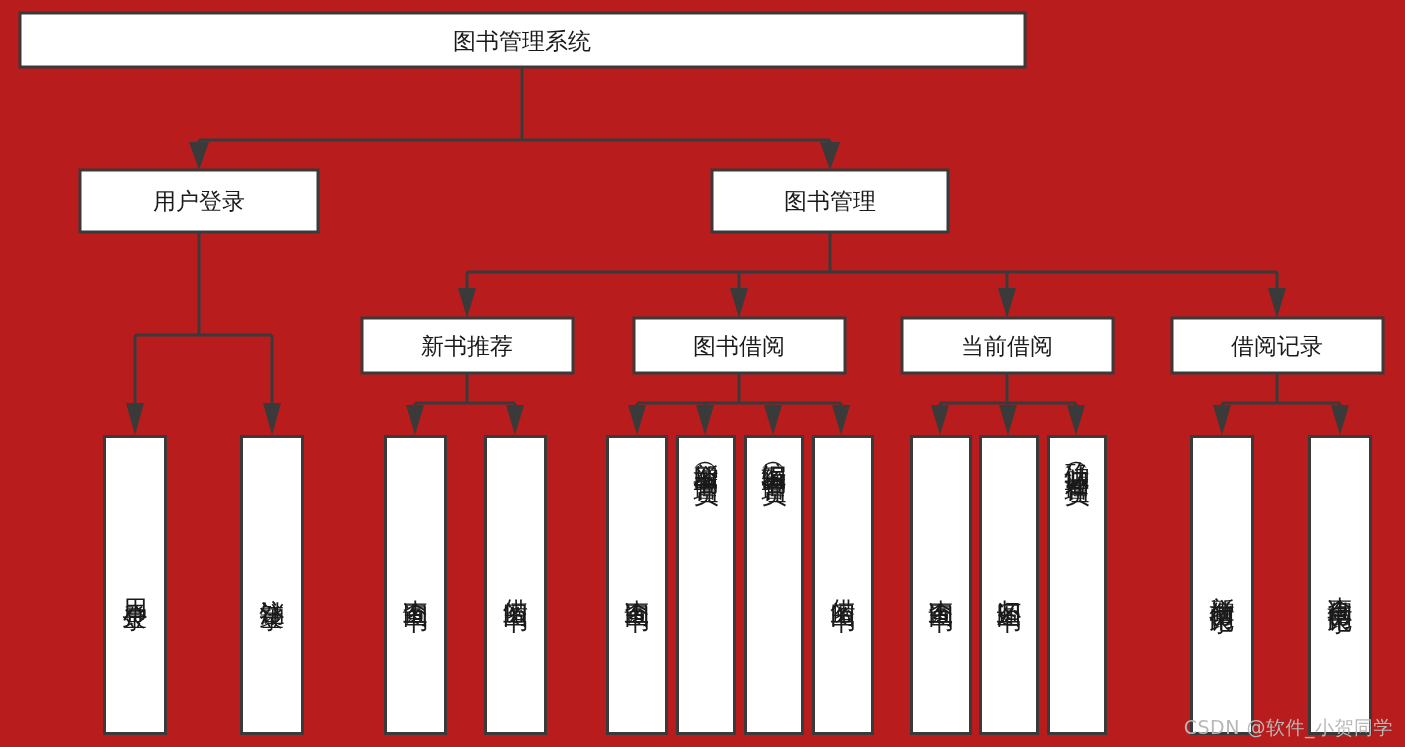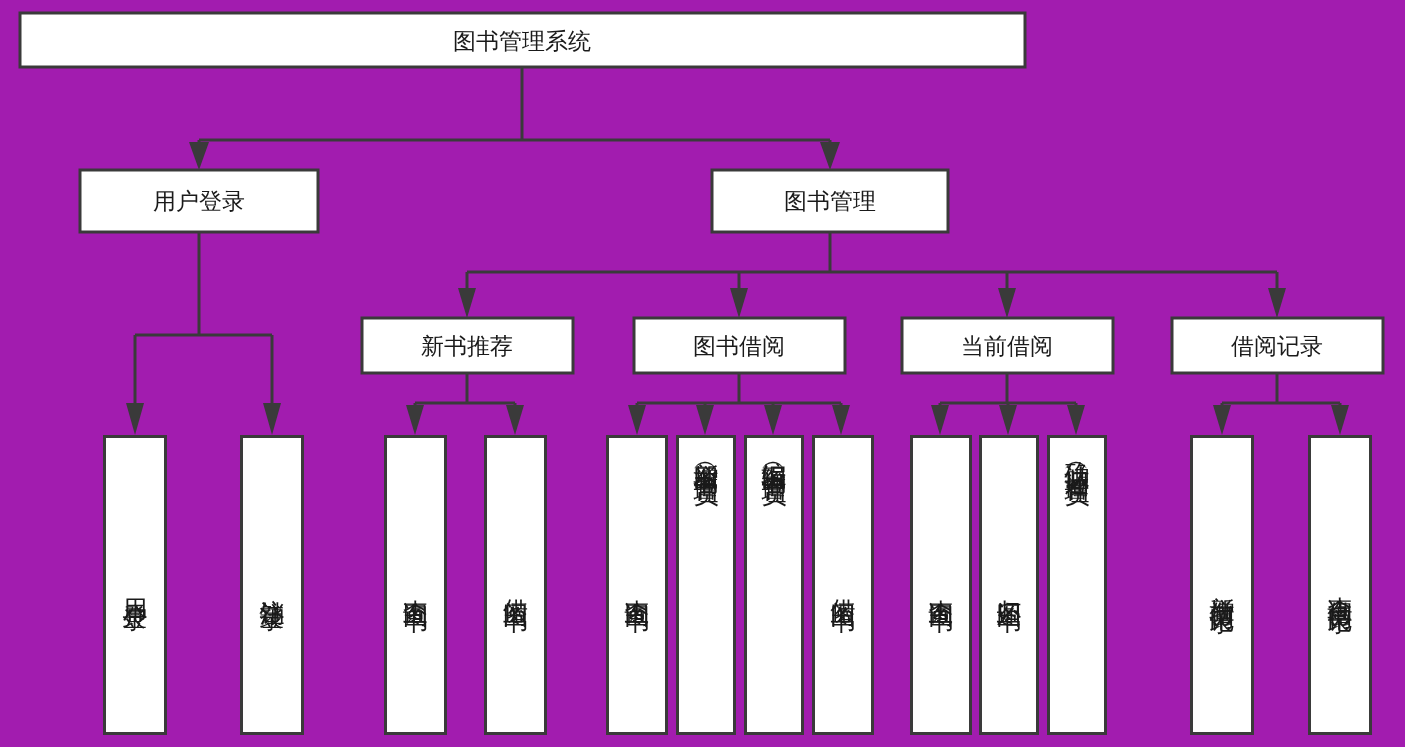--- a/index.html
+++ b/index.html
@@ -4,21 +4,21 @@
 <style>
   html, body {
     margin: 0;
     padding: 0;
     background: #ffffff;
   }
   #stage {
     position: relative;
     width: 1405px;
     height: 747px;
-    background: #a21caf;
+    background: #b91c1c;
     font-family: "DejaVu Sans", "Liberation Sans", sans-serif;
     overflow: hidden;
   }
   svg.diagram {
     position: absolute;
     left: 0;
     top: 0;
     width: 1405px;
     height: 747px;
   }
@@ -228,14 +228,15 @@
   </div>
 
   <div class="vleaf align-center" style="left:1190px; top:435px; width:64px; height:300px;">
     <span class="vtext">新增借阅记录</span>
   </div>
 
   <div class="vleaf align-center" style="left:1308px; top:435px; width:64px; height:300px;">
     <span class="vtext">查询借阅记录</span>
   </div>
 
+  <div class="watermark">CSDN @软件_小贺同学</div>
 
 </div>
 
 </body></html>

